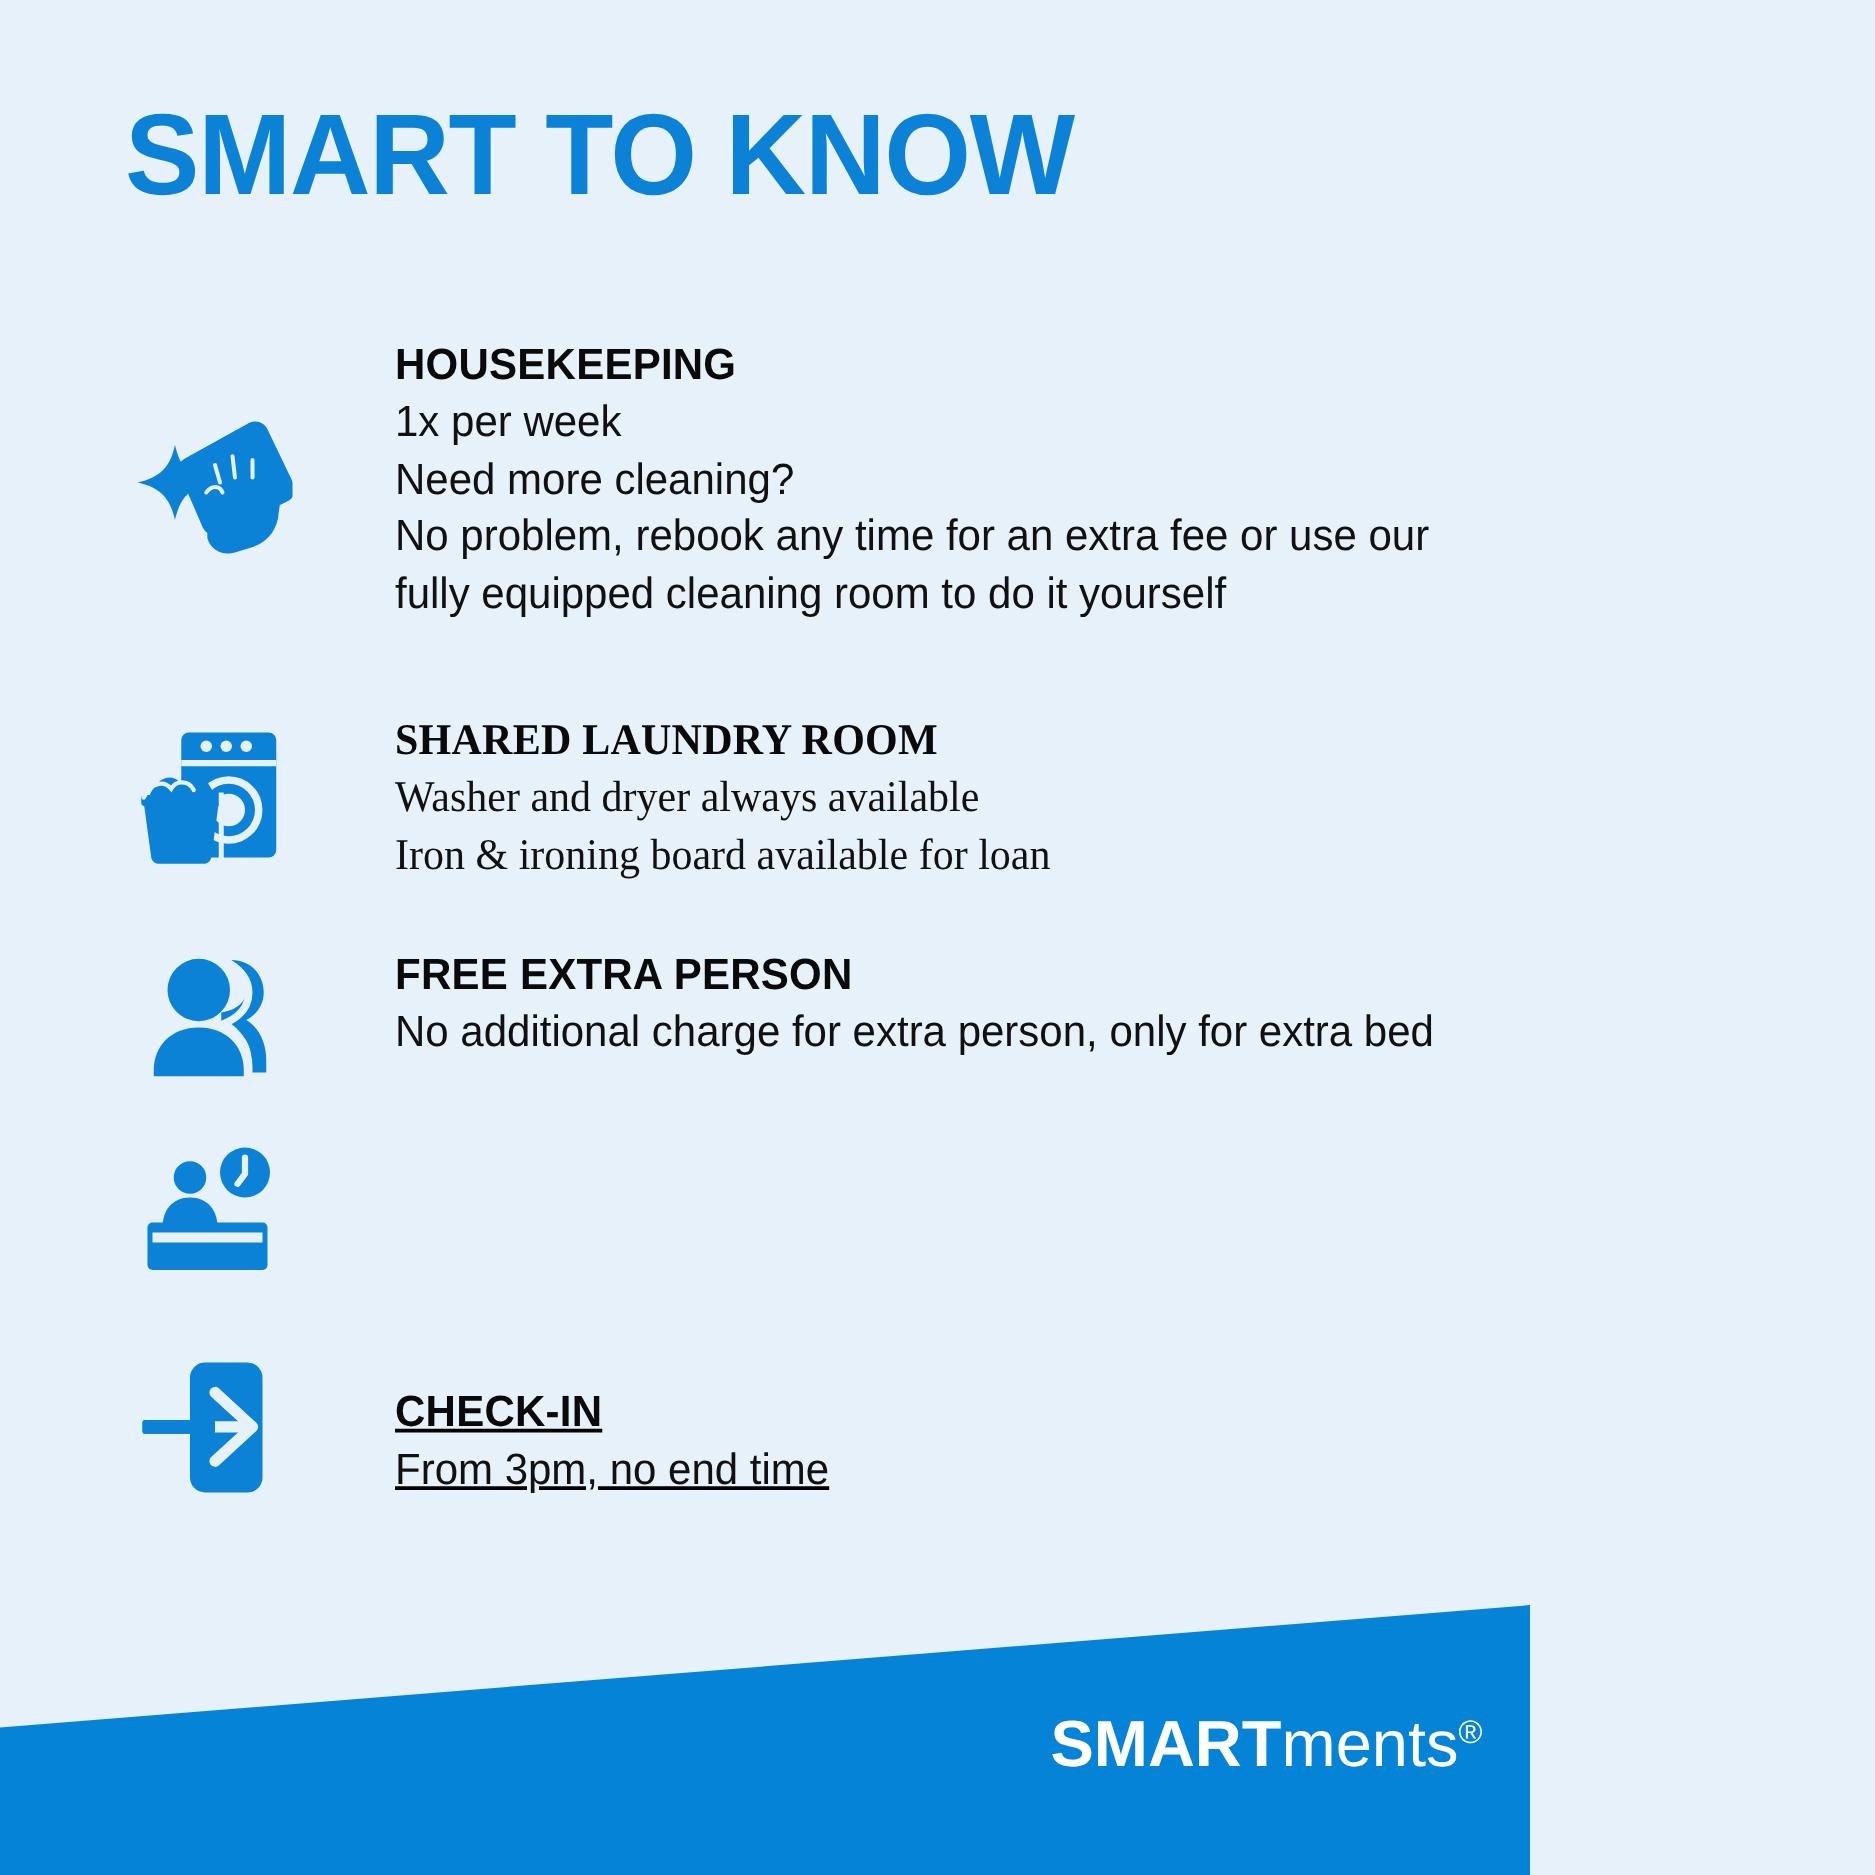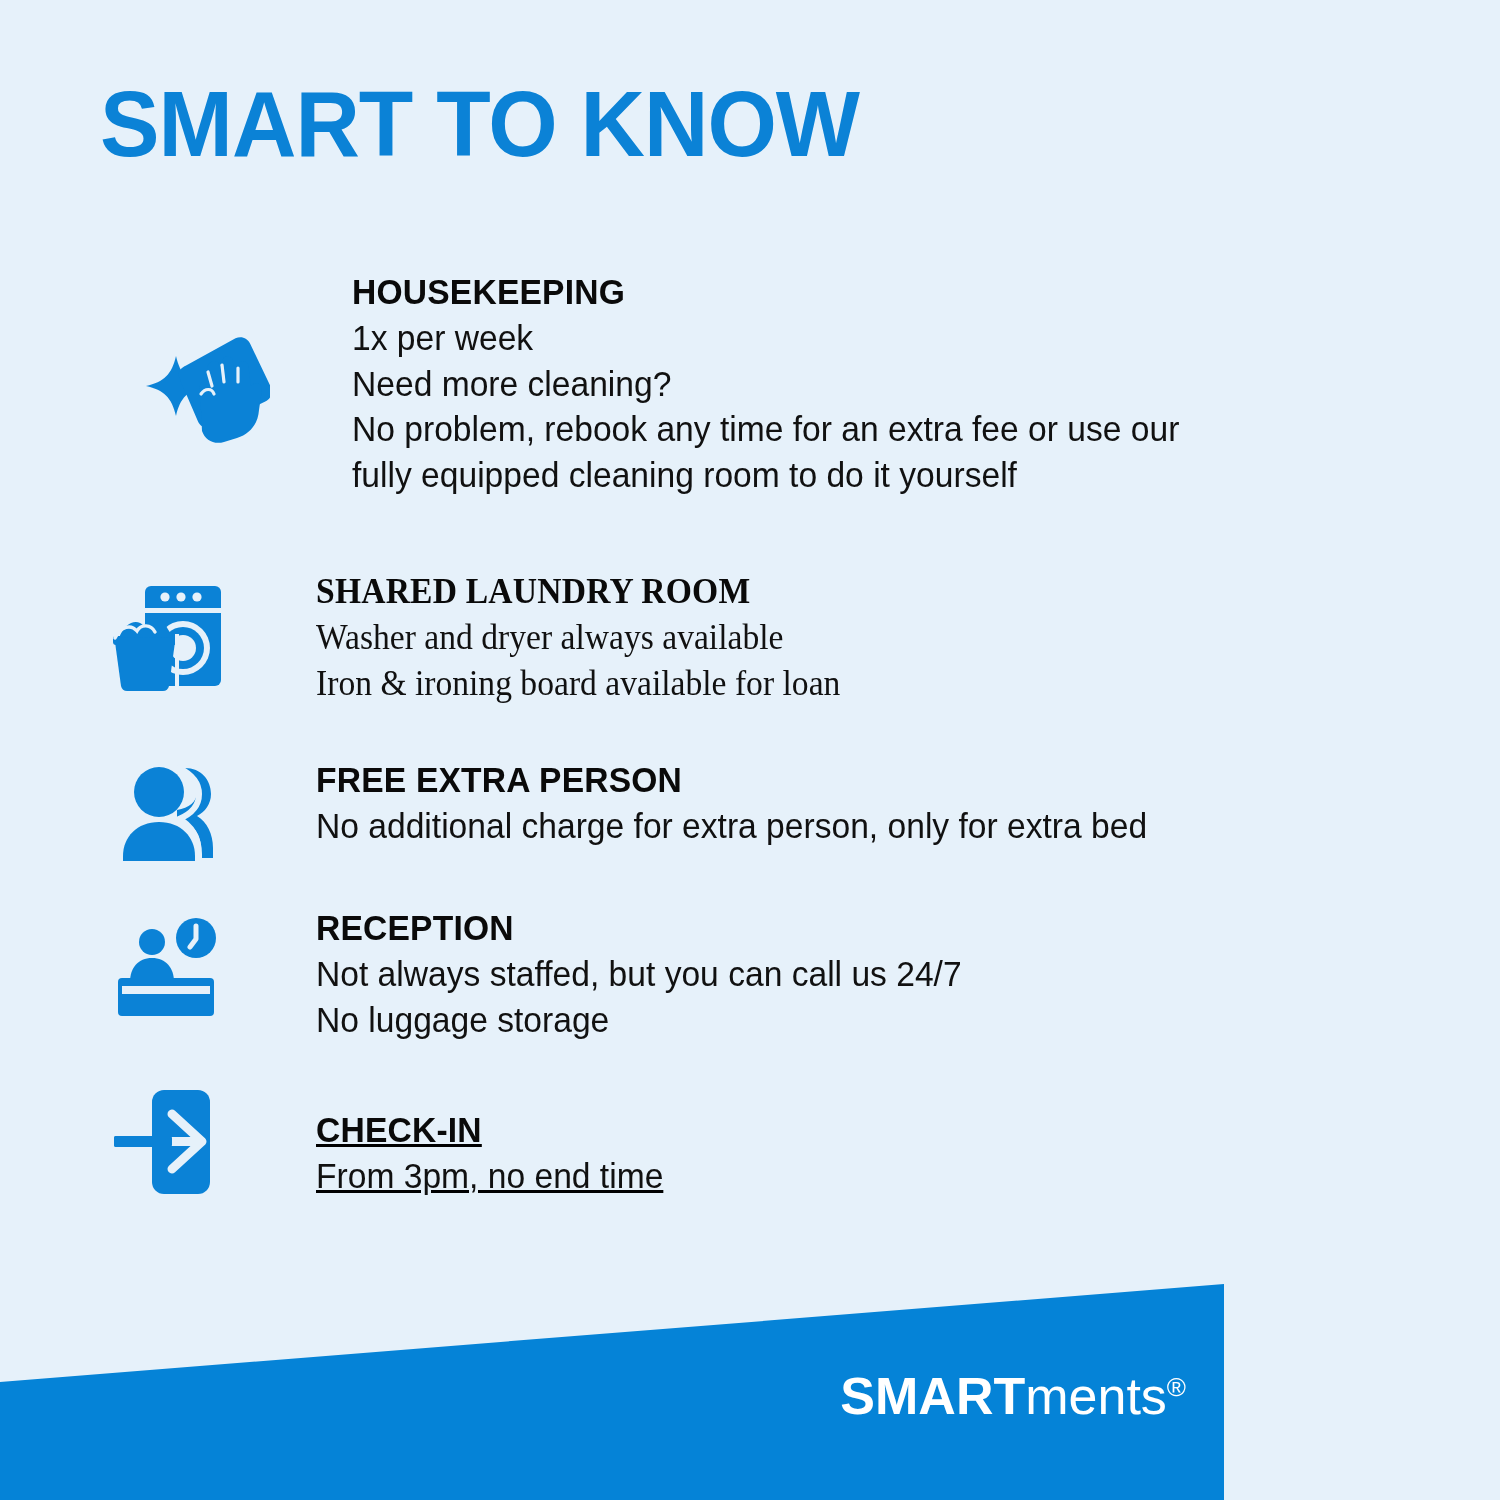--- a/index.html
+++ b/index.html
@@ -77,21 +77,21 @@
     font-size: 35px;
     font-weight: normal;
     color: #111111;
     line-height: 1.30;
     white-space: nowrap;
     transform: scaleX(0.96);
     transform-origin: left center;
   }
 
   
-  .item.i0 { position: absolute; top: 0px;   left: 0; right: 0; padding-left: 36px; }
+  .item.i0 { position: absolute; top: 0px;   left: 0; right: 0; }
   .item.i1 { position: absolute; top: 300px; left: 0; right: 0; font-family: Liberation Serif, serif; }
   .item.i2 { position: absolute; top: 488px; left: 0; right: 0; }
   .item.i3 { position: absolute; top: 632px; left: 0; right: 0; }
   .item.i4 { position: absolute; top: 812px; left: 0; right: 12px; text-decoration: underline; }
 
   .item.i0 .item-icon { padding-top: 62px; }
   .item.i1 .item-icon { padding-top: 10px; }
   .item.i2 .item-icon { padding-top: 2px;  }
   .item.i3 .item-icon { padding-top: 12px; }
   .item.i4 .item-icon { padding-top: 2px;  }
@@ -240,25 +240,20 @@
 
             <circle cx="40" cy="26" r="13"></circle>
 
             <path d="M40 42 C54 42 62 52 62 66 L18 66 C18 52 26 42 40 42 Z"></path>
 
             <rect x="6" y="62" width="96" height="38" rx="4"></rect>
             <rect x="10" y="70" width="88" height="8" fill="#e6f1fa"></rect>
           </g>
         </svg>
       </div>
-      <div class="item-body">
-        <div class="item-heading">RECEPTION</div>
-        <div class="item-line">Not always staffed, but you can call us 24/7</div>
-        <div class="item-line">No luggage storage</div>
-      </div>
     </div>
 
     <div class="item i4">
       <div class="item-icon">
         <svg width="122" height="112" viewBox="0 0 122 112" aria-hidden="true">
           <g>
 
             <rect x="42" y="4" width="58" height="104" rx="12" fill="#0b82d6"></rect>
 
             <rect x="4" y="50" width="70" height="11" rx="2" fill="#0b82d6"></rect>

